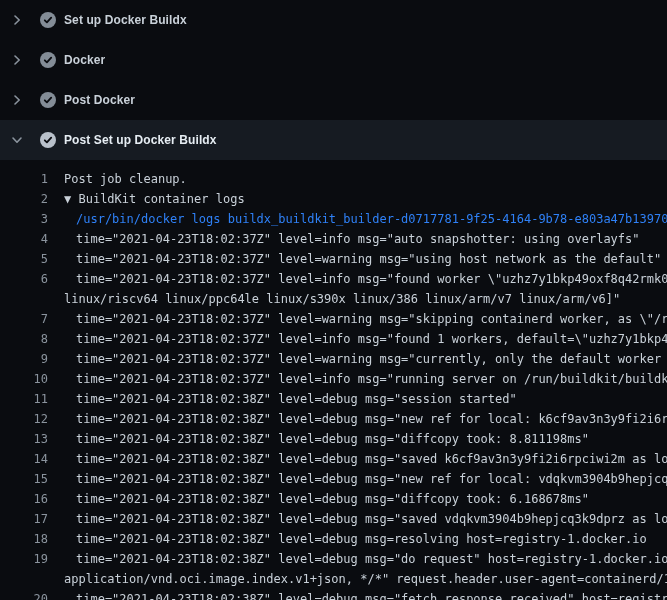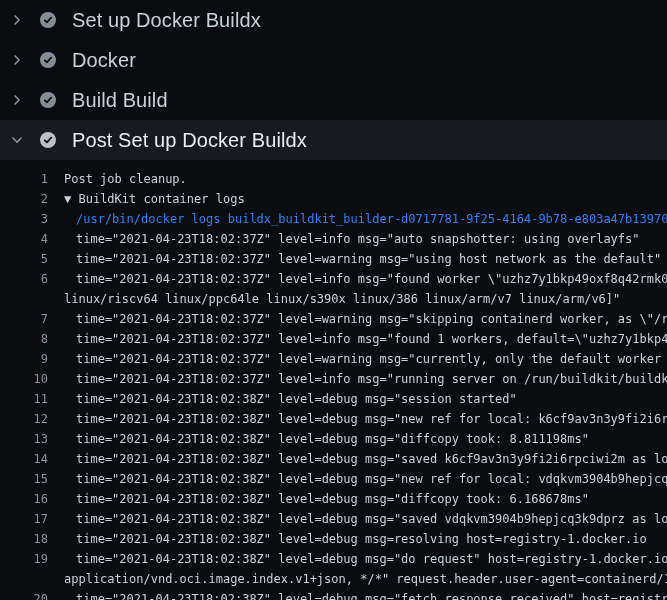--- a/index.html
+++ b/index.html
@@ -12,22 +12,22 @@
   .section-row{
     height:40px;display:flex;align-items:center;box-sizing:border-box;
   }
   .section-row.expanded{background:var(--band,#161b22);}
   .chev{width:16px;margin-left:9px;display:flex;align-items:center;justify-content:center;flex:0 0 auto;}
   .check{margin-left:15px;display:flex;align-items:center;flex:0 0 auto;}
   .check svg circle{fill:var(--check,#848d97);}
   .check svg path{stroke:var(--mark,#0a0c10);}
   .check.bright svg circle{fill:var(--check-active,#b9c1cb);}
   .slabel{
-    margin-left:16px;
-    font-size:20px;font-weight:400;letter-spacing:.1px;
+    margin-left:8px;
+    font-size:12px;font-weight:700;letter-spacing:.1px;
     color:var(--label,#c9d1d9);
   }
   .section-row.expanded .slabel{color:var(--label-active,#e6edf3);}
   
   .log-pane{
     padding-top:9px;
     font-family:"DejaVu Sans Mono",monospace;
     font-size:12px;line-height:20px;
     color:var(--text,#c9d1d9);
     white-space:pre;
@@ -82,21 +82,21 @@
     <svg width="16" height="16" viewBox="0 0 16 16">
         <path d="M6 4l4.2 4L6 12" fill="none" stroke="#8b949e" stroke-width="1.6" stroke-linecap="round" stroke-linejoin="round"></path>
       </svg>
   </span>
   <span class="check">
     <svg width="16" height="16" viewBox="0 0 16 16">
         <circle cx="8" cy="8" r="8"></circle>
         <path d="M4.8 8.3l2.1 2.1 4.3-4.8" fill="none" stroke-width="1.8" stroke-linecap="round" stroke-linejoin="round"></path>
       </svg>
   </span>
-  <span class="slabel">Build Build</span>
+  <span class="slabel">Post Docker</span>
 </div>
 
 <div class="section-row expanded">
   <span class="chev">
     <svg width="16" height="16" viewBox="0 0 16 16">
         <path d="M4 6l4 4.2L12 6" fill="none" stroke="#8b949e" stroke-width="1.6" stroke-linecap="round" stroke-linejoin="round"></path>
       </svg>
   </span>
   <span class="check bright">
     <svg width="16" height="16" viewBox="0 0 16 16">

